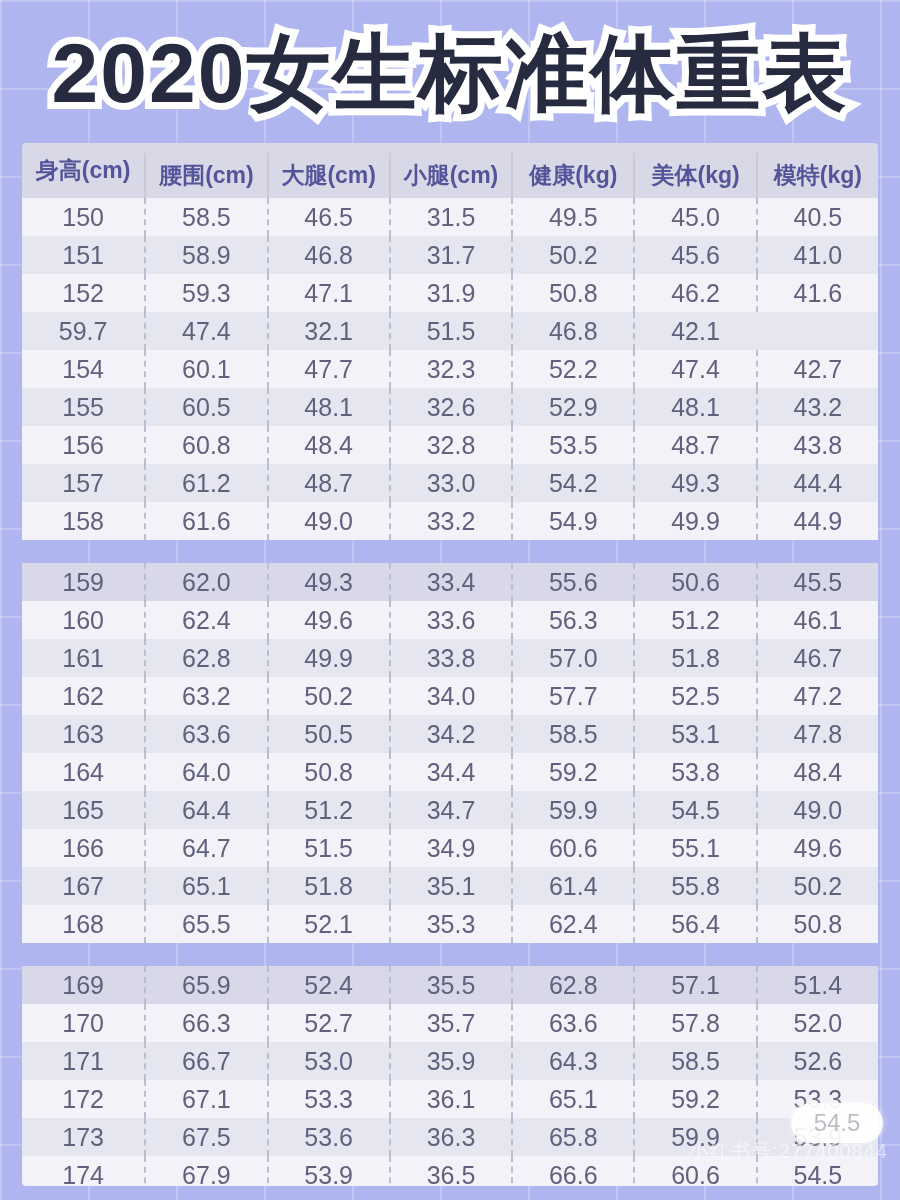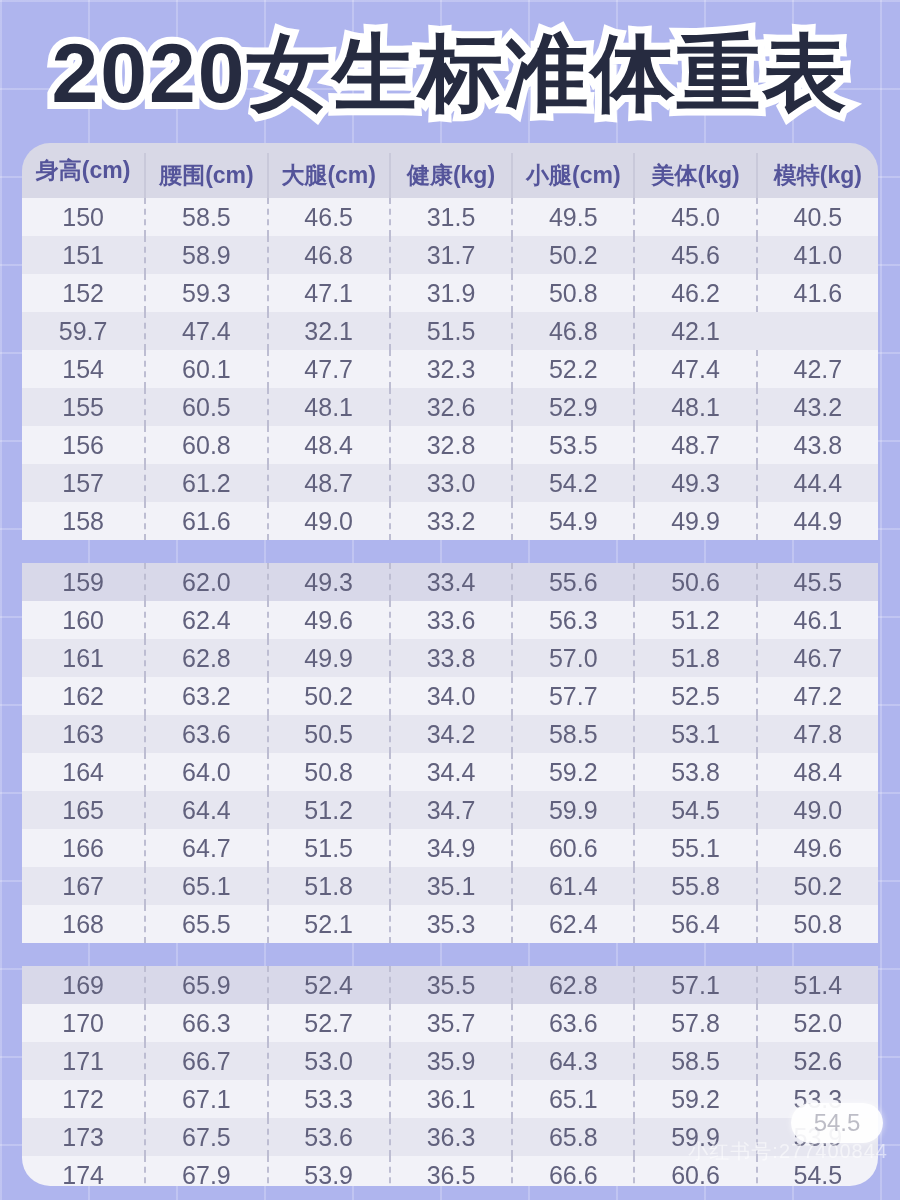--- a/index.html
+++ b/index.html
@@ -47,21 +47,21 @@
   }
   .title-stroke{
     -webkit-text-stroke:14px var(--title-outline);
     color:var(--title-outline);
   }
   
   .table-card{
     position:absolute;
     left:22px; top:143px;
     width:856px; height:1043px;
-    border-radius:28px;
+    border-radius:4px;
     overflow:hidden;
   }
   .header-row{
     display:grid;
     grid-template-columns:repeat(7,1fr);
     height:55px;
     background:var(--header-bg);
   }
   .header-cell{
     display:flex;
@@ -124,22 +124,22 @@
 <div class="title-wrap">
   <span class="title-layer title-stroke">2020女生标准体重表</span>
   <span class="title-layer title-fill">2020女生标准体重表</span>
 </div>
 
 <div class="table-card">
   <div class="header-row">
     <div class="header-cell">身高(cm)</div>
     <div class="header-cell">腰围(cm)</div>
     <div class="header-cell">大腿(cm)</div>
+    <div class="header-cell">小腿(cm)</div>
     <div class="header-cell">健康(kg)</div>
-    <div class="header-cell">小腿(cm)</div>
     <div class="header-cell">美体(kg)</div>
     <div class="header-cell">模特(kg)</div>
   </div>
   <div class="table-body" id="table-body">
       <div class="table-row light">
         <div class="table-cell">150</div>
         <div class="table-cell">58.5</div>
         <div class="table-cell">46.5</div>
         <div class="table-cell">31.5</div>
         <div class="table-cell">49.5</div>

